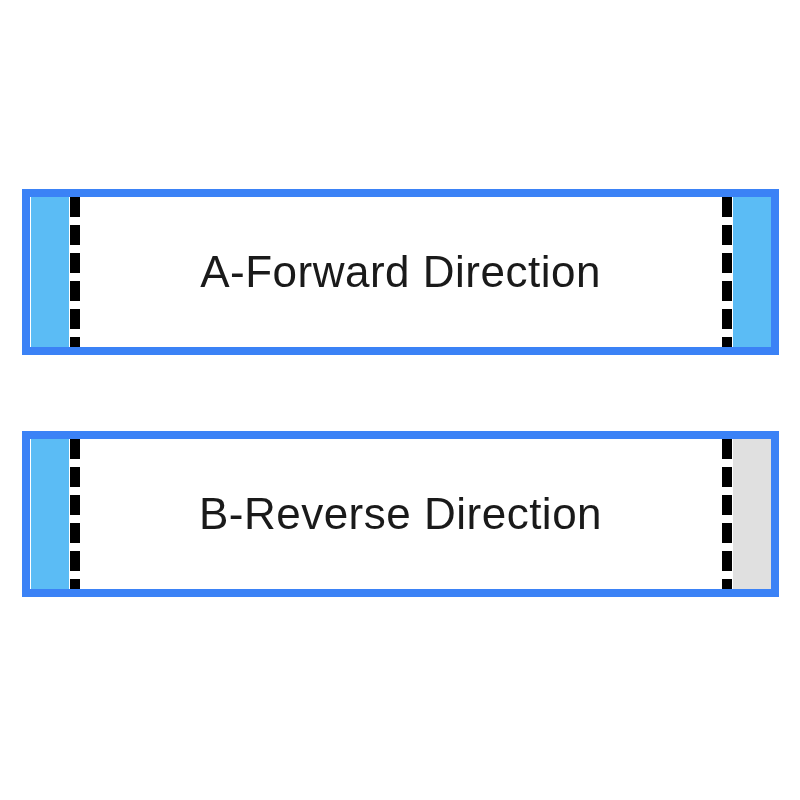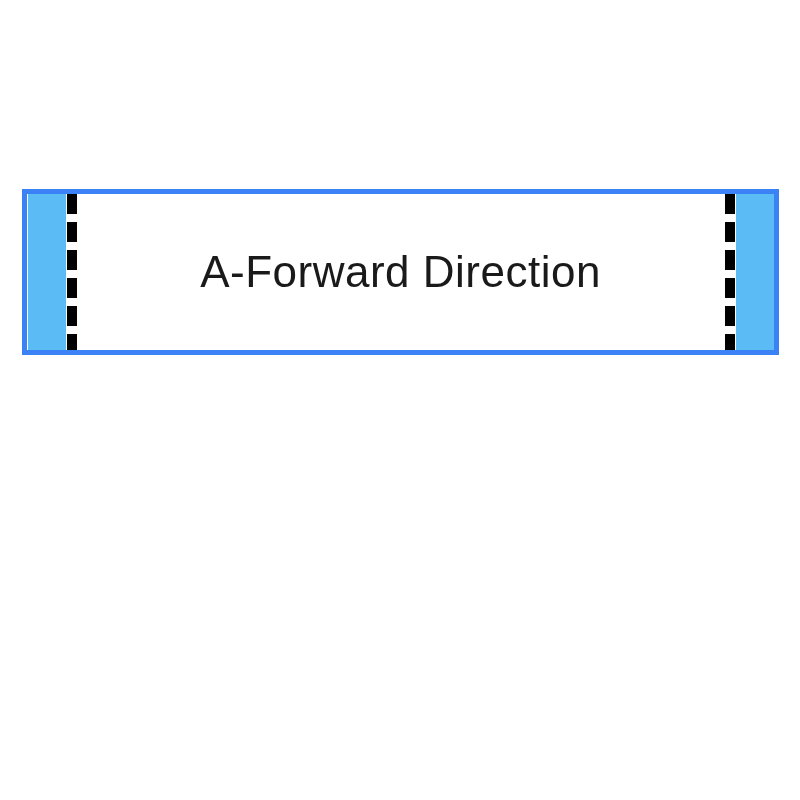--- a/index.html
+++ b/index.html
@@ -13,21 +13,21 @@
     width: 800px;
     height: 800px;
     background: #ffffff;
     overflow: hidden;
   }
   .cable {
     position: absolute;
     left: 22px;
     width: 757px;
     height: 166px;
-    border: 5px solid #3b82f6;
+    border: 8px solid #3b82f6;
     background: #ffffff;
     box-sizing: border-box;
     display: flex;
     align-items: center;
     justify-content: center;
   }
   .cable-a { top: 189px; }
   .cable-b { top: 431px; }
   .strip {
     position: absolute;
@@ -68,14 +68,21 @@
 <div class="canvas">
 
   <section class="cable cable-a">
     <div class="strip left" style="background: rgb(91, 188, 245);"></div>
     <div class="dashline left"></div>
     <div class="cable-label">A-Forward Direction</div>
     <div class="dashline right"></div>
     <div class="strip right" style="background: rgb(91, 188, 245);"></div>
   </section>
 
+  <section class="cable cable-b">
+    <div class="strip left" style="background: rgb(91, 188, 245);"></div>
+    <div class="dashline left"></div>
+    <div class="cable-label">B-Reverse Direction</div>
+    <div class="dashline right"></div>
+    <div class="strip right" style="background: rgb(224, 224, 224);"></div>
+  </section>
 
 </div>
 
 </body></html>

